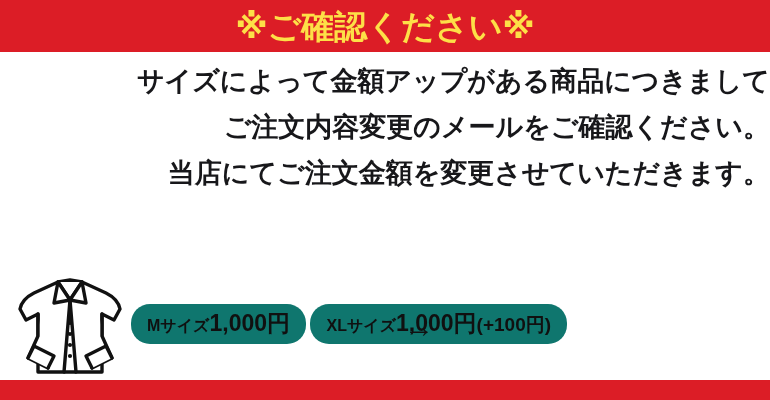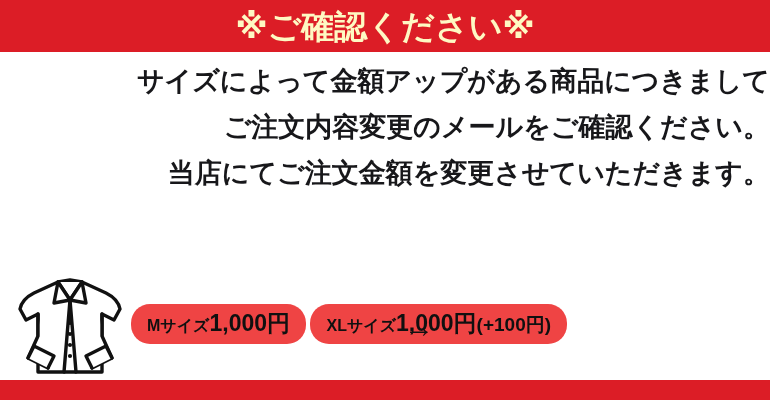--- a/index.html
+++ b/index.html
@@ -28,21 +28,21 @@
     left: 0;
     top: 0;
     width: 770px;
     height: 52px;
     background: #dc1d26;
     display: flex;
     align-items: center;
     justify-content: center;
   }
   .header-title {
-    color: #fef9c3;
+    color: #fde047;
     font-size: 33px;
     font-weight: 700;
     letter-spacing: 0px;
     line-height: 1;
     white-space: nowrap;
   }
 
   
   .body-block {
     position: absolute;
@@ -79,21 +79,21 @@
   .shirt-icon svg { display: block; width: 112px; height: 104px; }
 
   
   .left-prices {
     position: absolute;
     left: 131px;
     top: 12px;
   }
   .pill {
     display: inline-block;
-    background: #ef4444;
+    background: #0f766e;
     border-radius: 19px;
     color: #101010;
     font-weight: 700;
     white-space: nowrap;
     line-height: 1;
   }
   .pill-m {
     padding: 8px 16px 9px 16px;
     font-size: 19px;
   }

